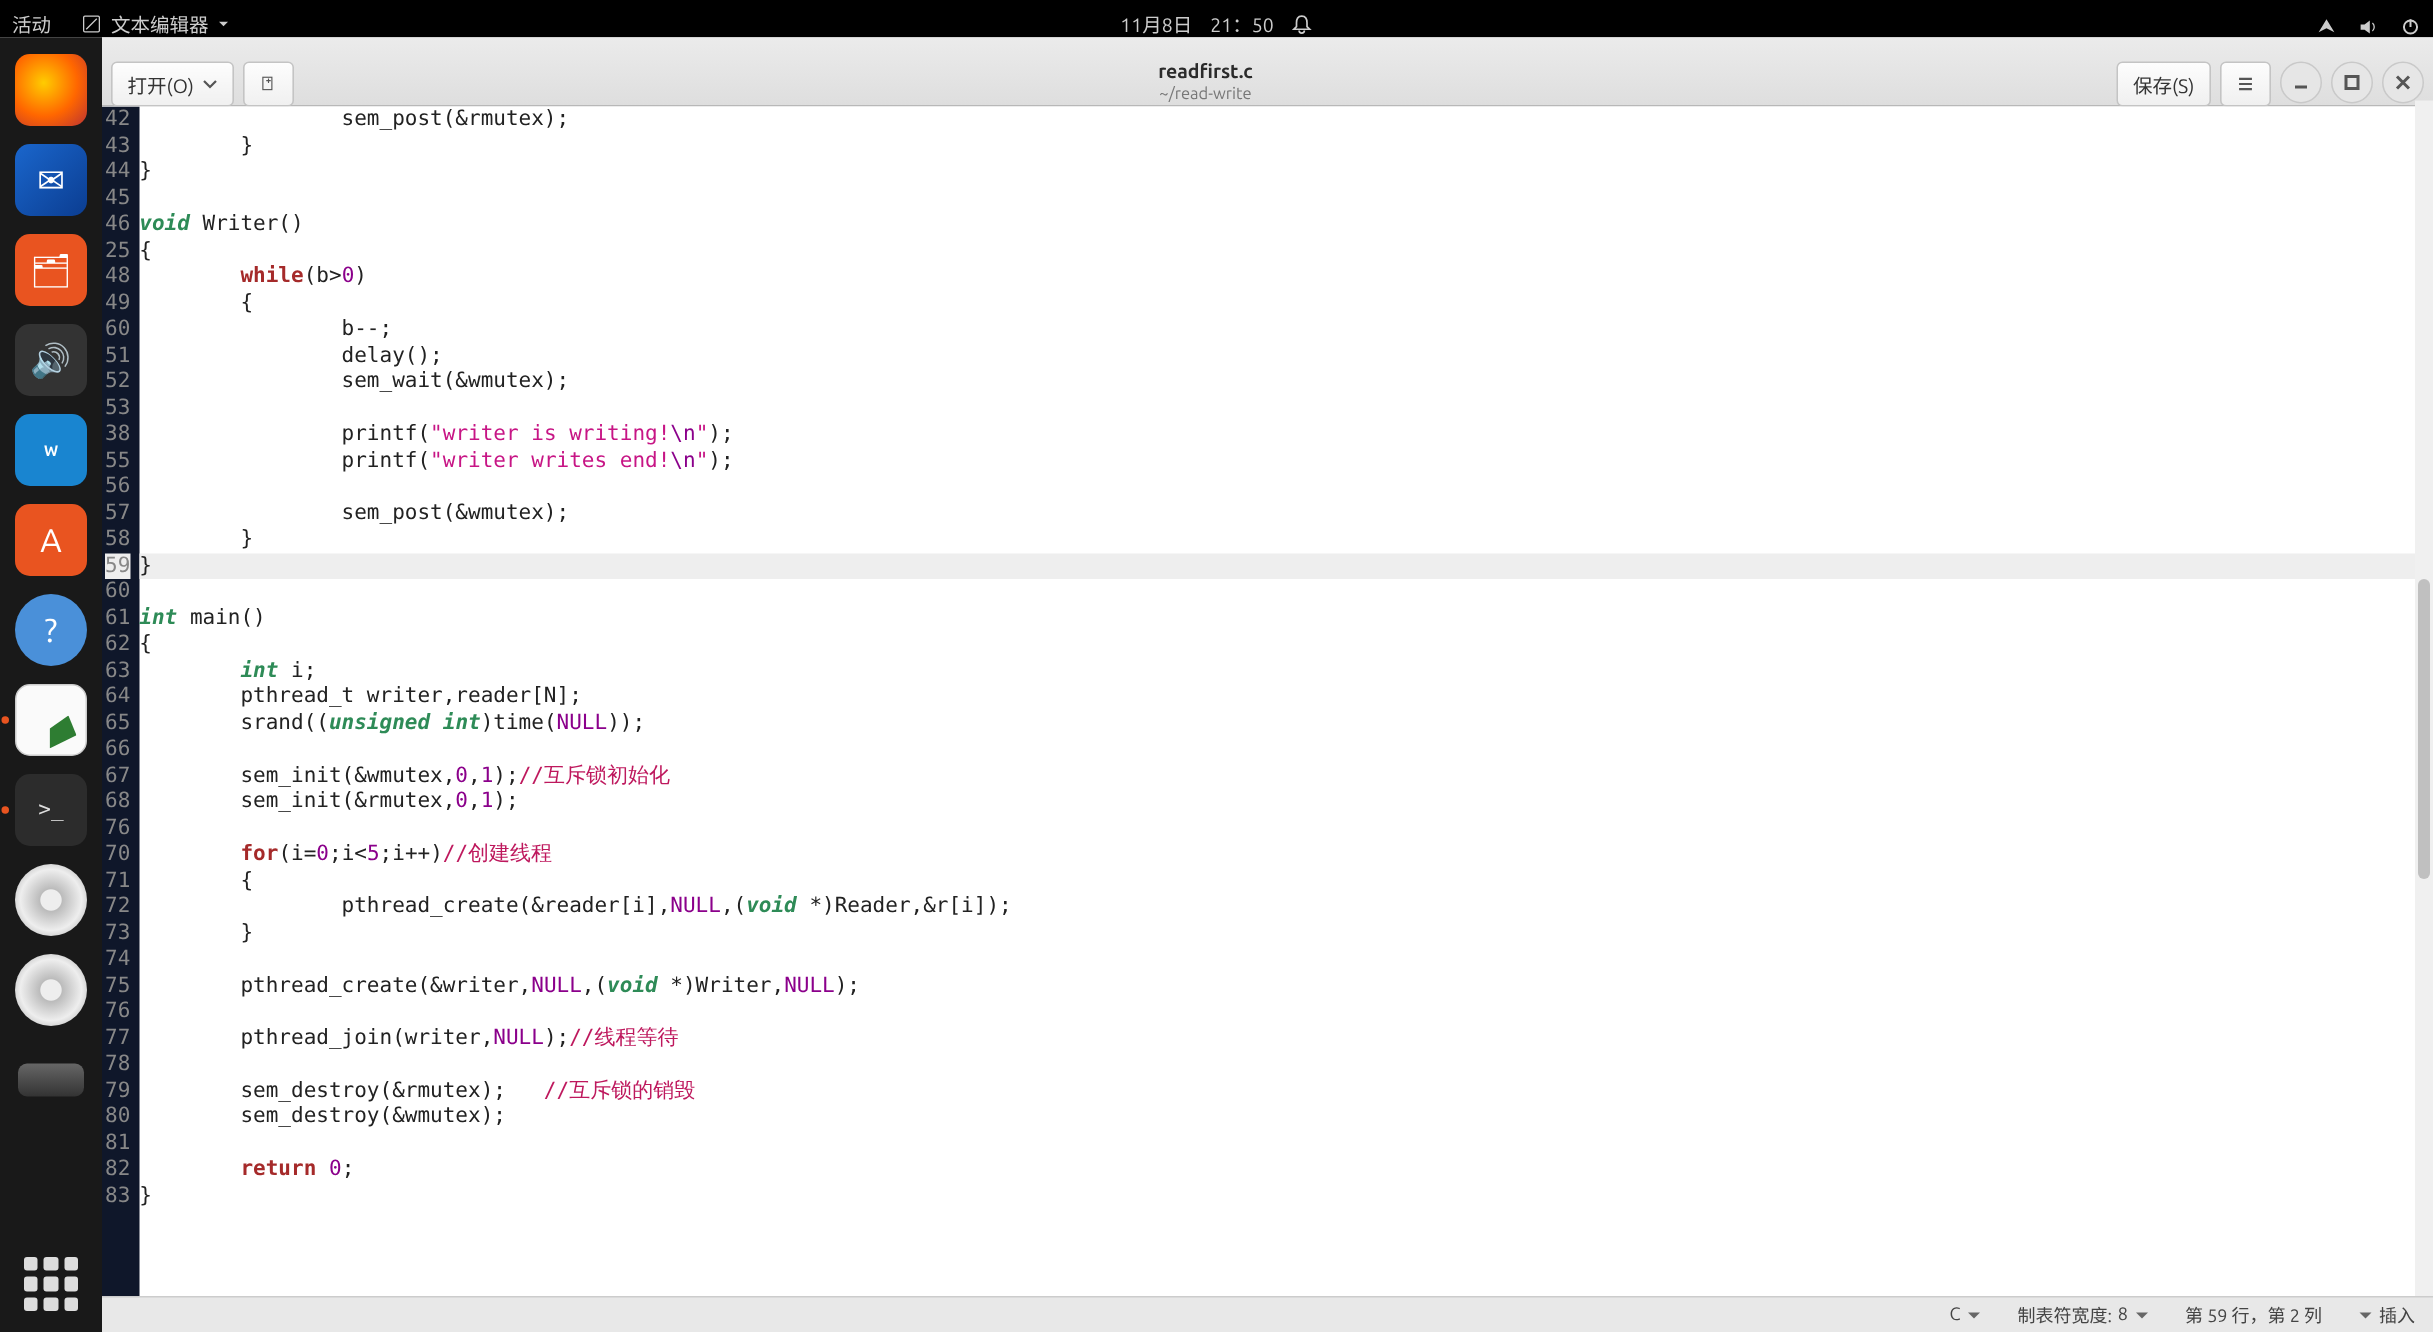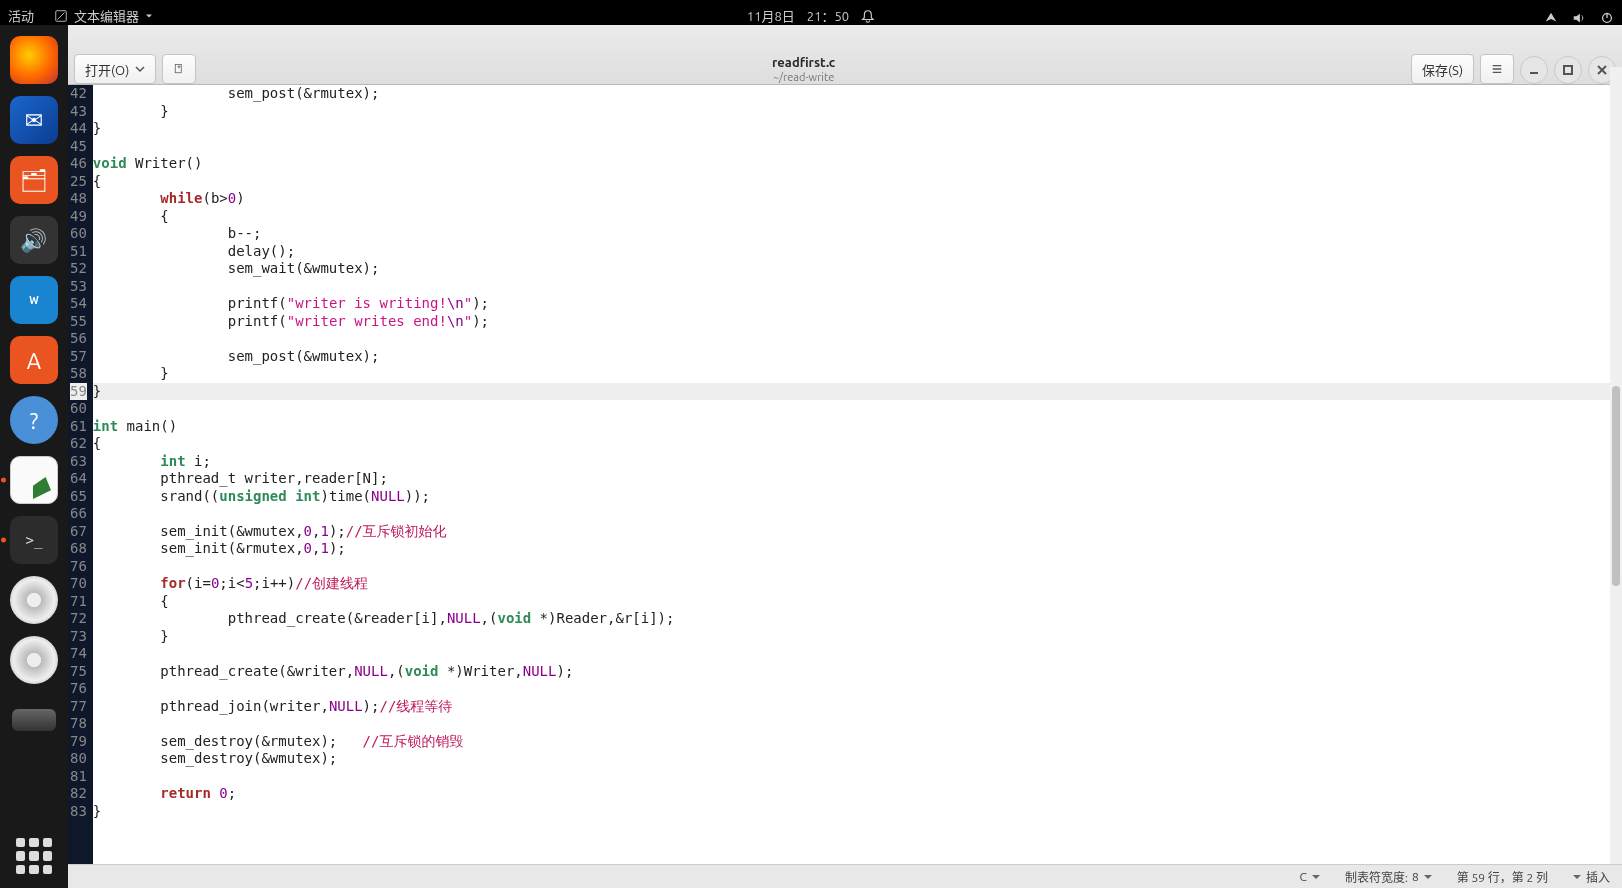--- a/index.html
+++ b/index.html
@@ -18,39 +18,39 @@
 .dock-item { width: 54px; height: 54px; border-radius: 12px; display: flex; align-items: center; justify-content: center; position: relative; }
 .dock-item.active::before { content:''; position:absolute; left:-6px; top:50%; transform:translateY(-50%); width:5px; height:5px; background:#e95420; border-radius:50%; }
 .dock-spacer { flex: 1; }
 .apps-grid { width: 36px; height: 36px; display: grid; grid-template-columns: repeat(3,1fr); grid-template-rows: repeat(3,1fr); gap: 4px; margin-bottom: 14px; }
 .apps-grid span { background: #ddd; border-radius: 2px; }
 
 
 .window { position: absolute; left: 68px; top: 25px; right: 0; bottom: 0; background: #fff; display: flex; flex-direction: column; }
 
 
-.headerbar { height: 60px; background: linear-gradient(#ebebeb,#dedede); border-bottom: 1px solid #b8b8b8; display: flex; align-items: flex-end; padding: 0 6px; gap: 6px; }
+.headerbar { height: 46px; background: linear-gradient(#ebebeb,#dedede); border-bottom: 1px solid #b8b8b8; display: flex; align-items: flex-start; padding: 16px 6px; gap: 6px; }
 .hb-btn { height: 30px; background: linear-gradient(#fdfdfd,#f0f0f0); border: 1px solid #c4c4c4; border-radius: 4px; display: flex; align-items: center; justify-content: center; padding: 0 10px; font-size: 13px; color: #333; cursor: pointer; }
 .hb-btn.open { gap: 6px; }
 .hb-title { flex: 1; text-align: center; line-height: 1.2; }
 .hb-title .fname { font-size: 13px; font-weight: bold; color: #2b2b2b; }
 .hb-title .fpath { font-size: 11px; color: #777; }
 .win-btn { width: 28px; height: 28px; border-radius: 50%; background: #e6e6e6; border: 1px solid #c9c9c9; display: flex; align-items: center; justify-content: center; cursor: pointer; }
 .win-btn svg { width: 12px; height: 12px; stroke: #555; stroke-width: 2; fill: none; }
 
 
 .editor { flex: 1; display: flex; font-family: "DejaVu Sans Mono","Consolas",monospace; font-size: 14px; line-height: 17.5px; overflow: hidden; background: #fff; }
 .gutter { background: #0f172a; color: #888; text-align: right; padding: 0 6px 0 2px; user-select: none; }
 .code { white-space: pre; color: #222; flex: 1; }
 .line { height: 17.5px; }
 .line.hl { background: #eeeeee; }
 
 
 .kw   { color: #a52a2a; font-weight: bold; }   
-.type { color: #2e8b57; font-weight: bold; }   
+.type { color: #2e8b57; font-weight: bold; font-style: italic; }   
 .num  { color: #8b008b; }
 .str  { color: #c71585; }
 .esc  { color: #8b008b; }
 .cmt  { color: #be185d; }
 .null { color: #8b008b; }
 
 
 .statusbar { height: 24px; background: #e8e8e8; border-top: 1px solid #ccc; display: flex; align-items: center; justify-content: flex-end; gap: 24px; padding: 0 12px; font-size: 12px; color: #444; }
 .statusbar .sb-item { display: flex; align-items: center; gap: 4px; }
 .statusbar svg { width: 10px; height: 10px; fill: #666; }
@@ -214,21 +214,21 @@
         <div class="line">44</div>
         <div class="line">45</div>
         <div class="line">46</div>
         <div class="line">25</div>
         <div class="line">48</div>
         <div class="line">49</div>
         <div class="line">60</div>
         <div class="line">51</div>
         <div class="line">52</div>
         <div class="line">53</div>
-        <div class="line">54</div>
+        <div class="line">38</div>
         <div class="line">55</div>
         <div class="line">56</div>
         <div class="line">57</div>
         <div class="line">58</div>
         <div class="line hl">59</div>
         <div class="line">60</div>
         <div class="line">61</div>
         <div class="line">62</div>
         <div class="line">63</div>
         <div class="line">64</div>

